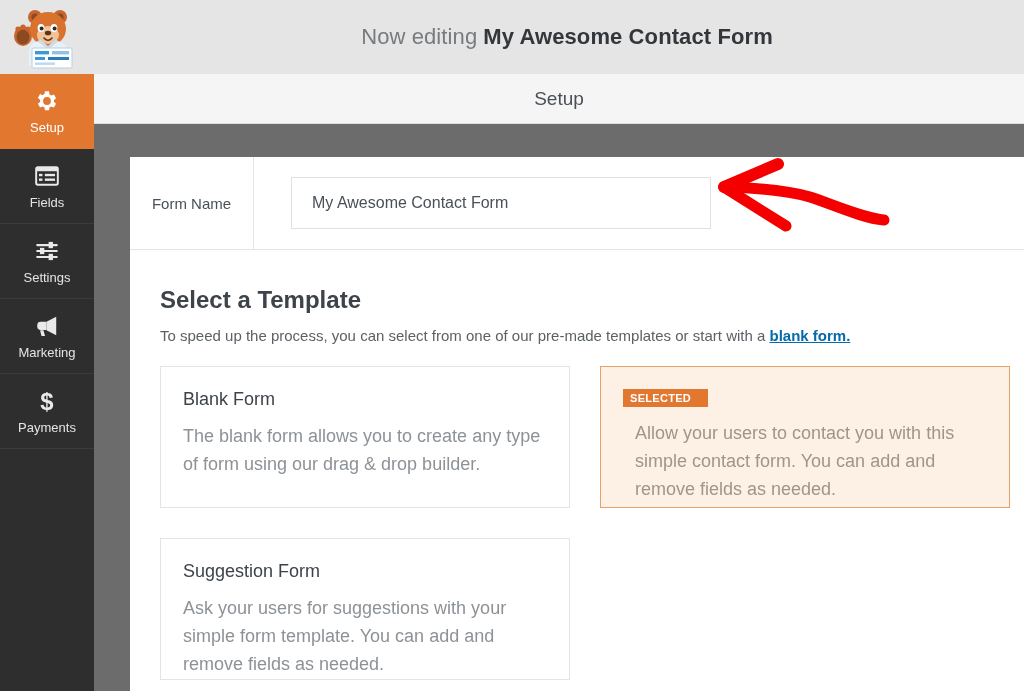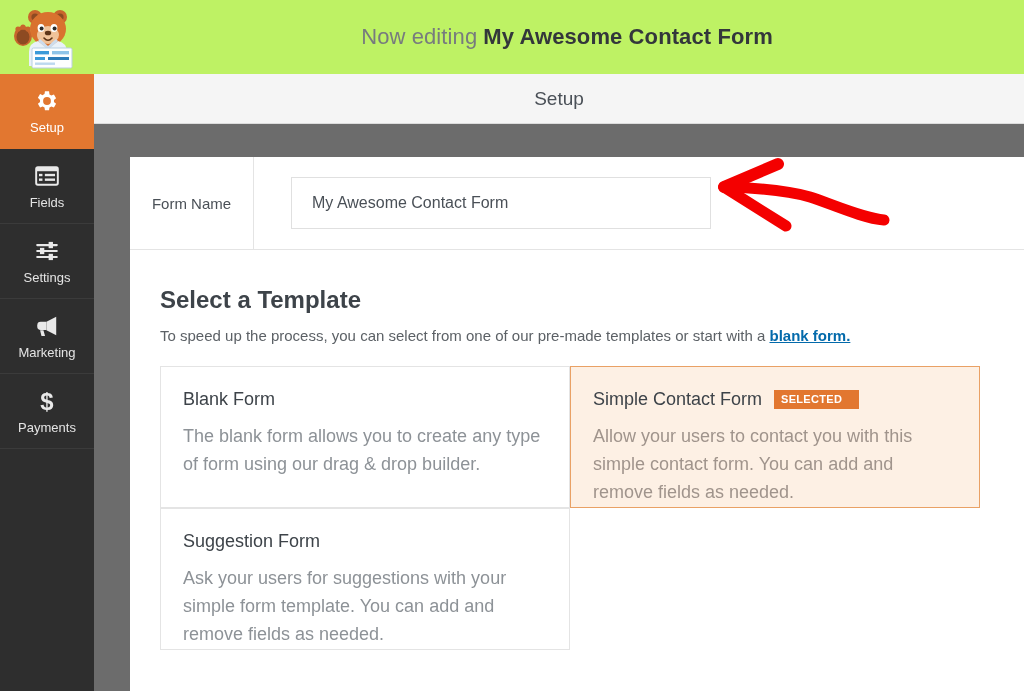--- a/index.html
+++ b/index.html
@@ -7,21 +7,21 @@
     width: 1024px; height: 691px;
     font-family: "Liberation Sans", sans-serif;
     background: #6c6c6c;
     overflow: hidden;
   }
   #root { position: relative; width: 1024px; height: 691px; }
 
   
   .topbar {
     position: absolute; left: 0; top: 0; width: 1024px; height: 74px;
-    background: #bef264;
+    background: #e5e5e5;
   }
   .logo {
     position: absolute; left: 8px; top: 4px; width: 70px; height: 66px;
   }
   .header-title {
     position: absolute; left: 0; top: 0; width: 1024px; height: 74px;
     display: flex; align-items: center; justify-content: center;
     font-size: 22px; color: #777b7e; letter-spacing: .1px;
     padding-left: 110px;
   }
@@ -88,39 +88,39 @@
 
   
   .tpl-head { padding: 36px 0 0 30px; }
   .tpl-title { font-size: 24px; color: #3d4349; font-weight: bold; }
   .tpl-sub { margin-top: 13px; font-size: 15px; color: #5c6166; }
   .tpl-sub a { color: #036aab; text-decoration: underline; font-weight: bold; }
 
   .cards {
     position: relative; margin: 22px 0 0 30px;
     width: 850px;
-    display: flex; flex-wrap: wrap;  align-items: flex-end;
+    display: flex; flex-wrap: wrap; gap: 30px; align-items: flex-end;
   }
   .card {
     width: 410px; height: 142px;
     border: 1px solid #e4e4e4; background: #fff;
     padding: 22px 22px 0 22px; cursor: pointer;
   }
   .card.selected { background: #fdf0e4; border-color: #e9a165; }
   .card-title-row { display: flex; align-items: center; gap: 12px; }
   .card-title { font-size: 18px; color: #3d4349; }
   .badge {
     background: #e27730; color: #fff; font-size: 11px;
     font-weight: bold; letter-spacing: .3px;
     padding: 3px 17px 3px 7px; line-height: 1.1;
   }
   .card-desc {
     margin-top: 13px; font-size: 18px; color: #8d9297; line-height: 1.55;
   }
-  .card.selected .card-desc { color: #a0948c; }
+  .card.selected .card-desc { color: #a0948c; margin-left: 12px; }
 
   
   .arrow { position: absolute; left: 712px; top: 152px; pointer-events: none; }
 </style>
 </head>
 <body>
 
 <div id="root">
 
   <div class="topbar">
@@ -250,21 +250,20 @@
 
       <div class="card">
         <div class="card-title-row">
           <div class="card-title">Blank Form</div>
         </div>
         <div class="card-desc">The blank form allows you to create any type of form using our drag &amp; drop builder.</div>
       </div>
 
       <div class="card selected">
         <div class="card-title-row">
-          <div class="card-title">Simple Contact Form</div>
           <span class="badge">SELECTED</span>
         </div>
         <div class="card-desc">Allow your users to contact you with this simple contact form. You can add and remove fields as needed.</div>
       </div>
 
       <div class="card">
         <div class="card-title-row">
           <div class="card-title">Suggestion Form</div>
         </div>
         <div class="card-desc">Ask your users for suggestions with your simple form template. You can add and remove fields as needed.</div>

